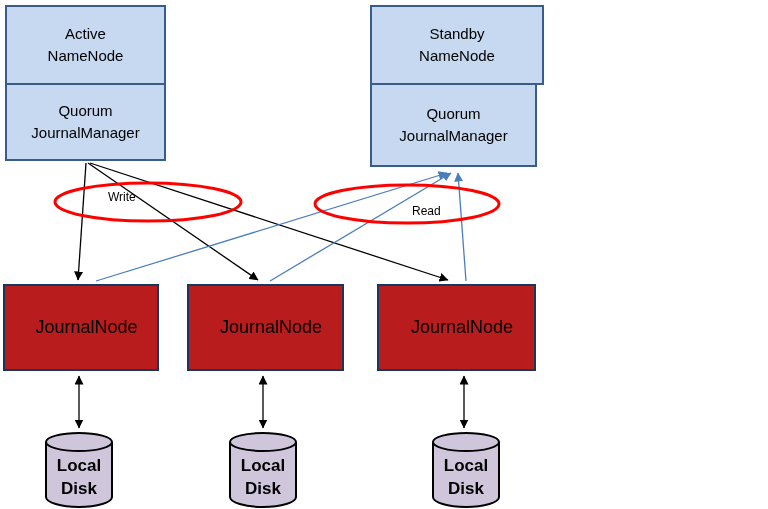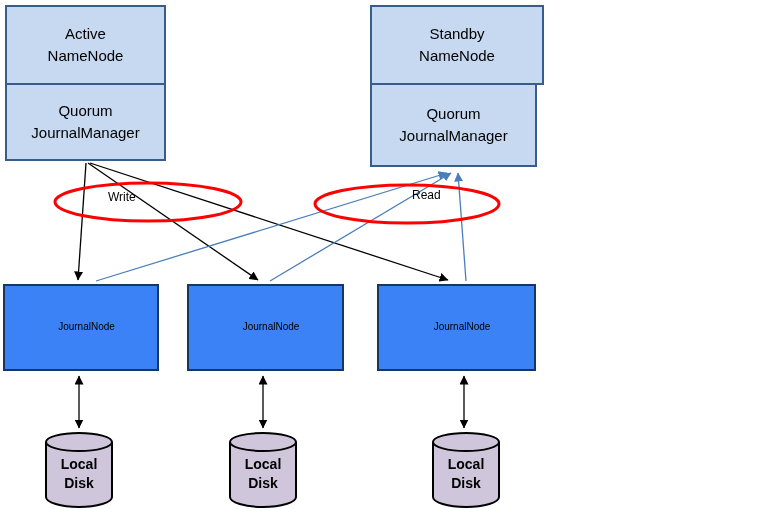--- a/index.html
+++ b/index.html
@@ -7,41 +7,41 @@
     width:768px;height:509px;position:relative;background:#ffffff;
     font-family:"Liberation Sans", sans-serif;overflow:hidden;
   }
   .stage{position:absolute;left:0;top:0;width:768px;height:509px;}
   .box{
     position:absolute;display:flex;align-items:center;justify-content:center;
     text-align:center;white-space:pre-line;box-sizing:border-box;
     color:#000;line-height:1.45;
   }
   .nn{background:#c6d9f1;border:2px solid #385d8a;font-size:15px;justify-content:center;}
-  .jn{background:#3b82f6;border:2px solid #17375e;font-size:10px;padding-left:11px;}
+  .jn{background:#b91c1c;border:2px solid #17375e;font-size:18px;padding-left:11px;}
   #nn-active   {left:5px;  top:5px;  width:161px;height:80px;}
   #qjm-active  {left:5px;  top:83px; width:161px;height:78px;}
   #nn-standby  {left:370px;top:5px;  width:174px;height:80px;}
   #qjm-standby {left:370px;top:83px; width:167px;height:84px;}
   #jn-1{left:3px;  top:284px;width:156px;height:87px;}
   #jn-2{left:187px;top:284px;width:157px;height:87px;}
   #jn-3{left:377px;top:284px;width:159px;height:87px;}
   .flow-label{
     position:absolute;font-size:12px;color:#000;white-space:nowrap;
   }
   #write-label{left:108px;top:190px;}
-  #read-label {left:412px;top:188px;}
+  #read-label {left:412px;top:204px;}
   .cyl{position:absolute;width:70px;height:78px;}
   #cyl-1{left:44px; top:431px;}
   #cyl-2{left:228px;top:431px;}
   #cyl-3{left:431px;top:431px;}
   .cyl svg{position:absolute;left:0;top:0;}
   .cyl-label{
     position:absolute;left:0;top:24px;width:100%;text-align:center;
-    font-size:14px;font-weight:bold;color:#000;white-space:pre-line;line-height:1.35;
+    font-size:17px;font-weight:bold;color:#000;white-space:pre-line;line-height:1.35;
   }
   #wires{position:absolute;left:0;top:0;pointer-events:none;}
 </style>
 </head>
 <body>
 
 <div class="stage">
 
   <svg id="wires" width="768" height="509" viewBox="0 0 768 509">
     <defs>

